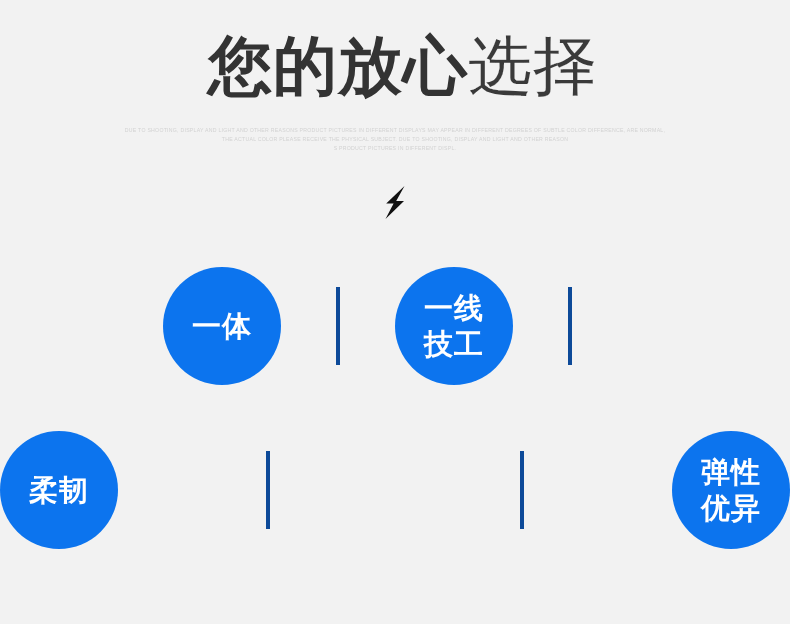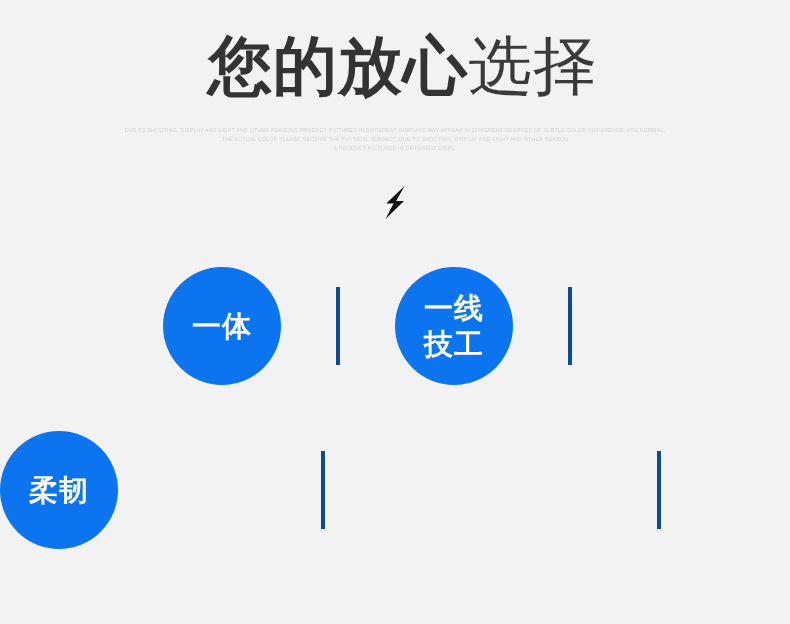--- a/index.html
+++ b/index.html
@@ -167,15 +167,19 @@
   <div class="row row-bottom">
     <div class="badge">
       <span class="badge-line">柔韧</span>
     </div>
     <div class="gap"></div>
     <div class="divider"></div>
     <div class="gap"></div>
     <div class="gap"></div>
     <div class="divider"></div>
     <div class="gap"></div>
+    <div class="badge">
+      <span class="badge-line">弹性</span>
+      <span class="badge-line">优异</span>
+    </div>
   </div>
 
 </div>
 
 </body></html>

